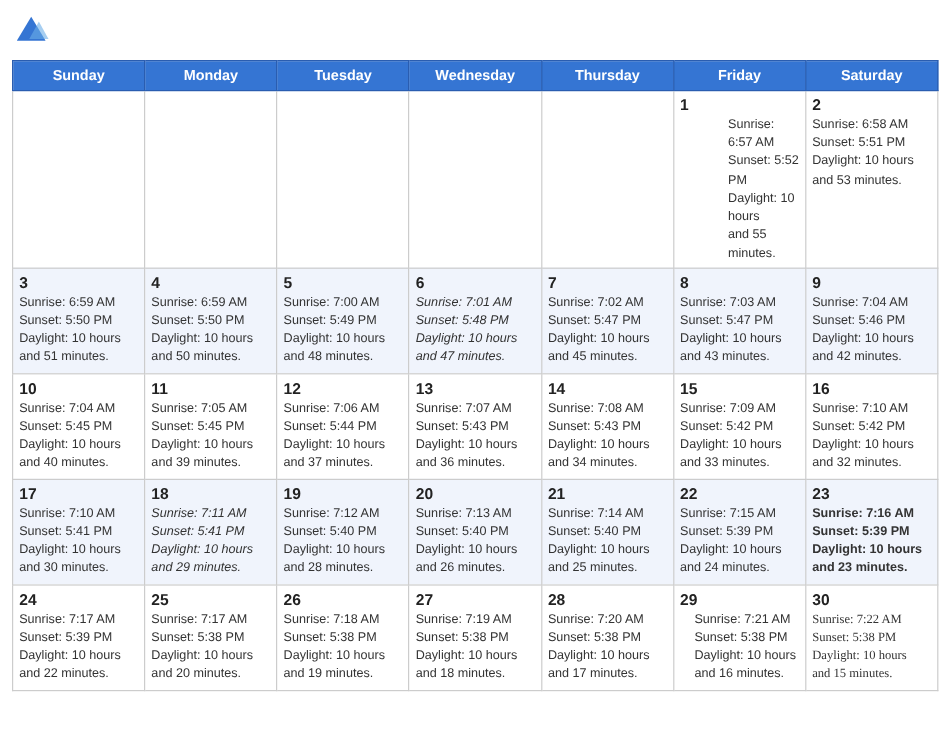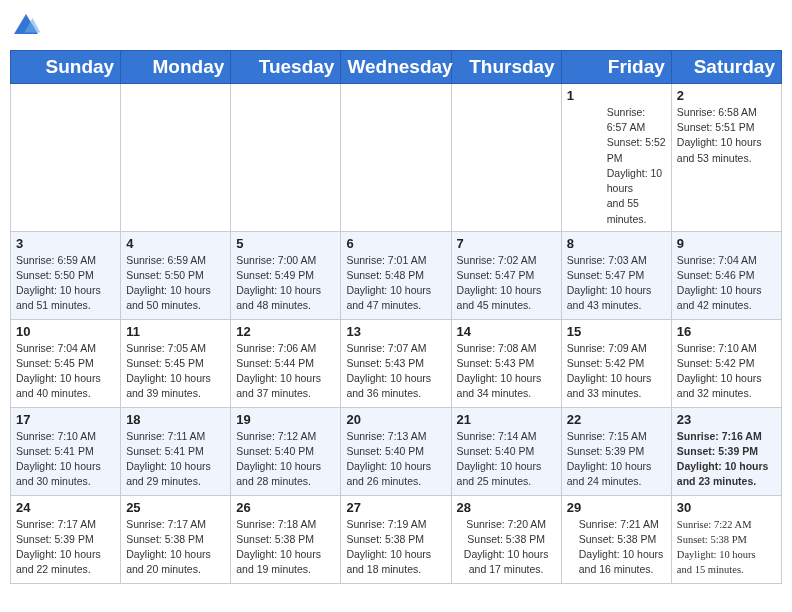--- a/index.html
+++ b/index.html
@@ -54,23 +54,23 @@
       color: #444;
     }
     .calendar {
       width: 100%;
       border-collapse: collapse;
       table-layout: fixed;
     }
     .calendar th {
       background: #3575d3;
       color: #fff;
-      text-align: right;
+      text-align: center;
       padding: 5px 6px;
-      font-size: 19px;
+      font-size: 12px;
       border: 1px solid #2a5db0;
     }
     .calendar td {
       border: 1px solid #ccc;
       vertical-align: top;
       padding: 4px 5px;
       min-height: 80px;
       height: 88px;
       background: #fff;
     }
@@ -164,21 +164,21 @@
         </td>
         <td>
           <span class="day-number">5</span>
           <div class="day-info" style="white-space: pre-line;">Sunrise: 7:00 AM
 Sunset: 5:49 PM
 Daylight: 10 hours
 and 48 minutes.</div>
         </td>
         <td>
           <span class="day-number">6</span>
-          <div class="day-info" style="white-space: pre-line;">Sunrise: 7:01 AM
+          <div class="day-info" style="white-space: pre-line; font-style: italic;">Sunrise: 7:01 AM
 Sunset: 5:48 PM
 Daylight: 10 hours
 and 47 minutes.</div>
         </td>
         <td>
           <span class="day-number">7</span>
           <div class="day-info" style="white-space: pre-line;">Sunrise: 7:02 AM
 Sunset: 5:47 PM
 Daylight: 10 hours
 and 45 minutes.</div>
@@ -252,21 +252,21 @@
       <tr>
         <td>
           <span class="day-number">17</span>
           <div class="day-info" style="white-space: pre-line;">Sunrise: 7:10 AM
 Sunset: 5:41 PM
 Daylight: 10 hours
 and 30 minutes.</div>
         </td>
         <td>
           <span class="day-number">18</span>
-          <div class="day-info" style="white-space: pre-line;">Sunrise: 7:11 AM
+          <div class="day-info" style="white-space: pre-line; font-style: italic;">Sunrise: 7:11 AM
 Sunset: 5:41 PM
 Daylight: 10 hours
 and 29 minutes.</div>
         </td>
         <td>
           <span class="day-number">19</span>
           <div class="day-info" style="white-space: pre-line;">Sunrise: 7:12 AM
 Sunset: 5:40 PM
 Daylight: 10 hours
 and 28 minutes.</div>
@@ -324,21 +324,21 @@
         </td>
         <td>
           <span class="day-number">27</span>
           <div class="day-info" style="white-space: pre-line;">Sunrise: 7:19 AM
 Sunset: 5:38 PM
 Daylight: 10 hours
 and 18 minutes.</div>
         </td>
         <td>
           <span class="day-number">28</span>
-          <div class="day-info" style="white-space: pre-line; text-align: center;">Sunrise: 7:20 AM
+          <div class="day-info" style="white-space: pre-line;">Sunrise: 7:20 AM
 Sunset: 5:38 PM
 Daylight: 10 hours
 and 17 minutes.</div>
         </td>
         <td>
           <span class="day-number">29</span>
           <div class="day-info" style="white-space: pre-line; margin-left: 12px;">Sunrise: 7:21 AM
 Sunset: 5:38 PM
 Daylight: 10 hours
 and 16 minutes.</div>

